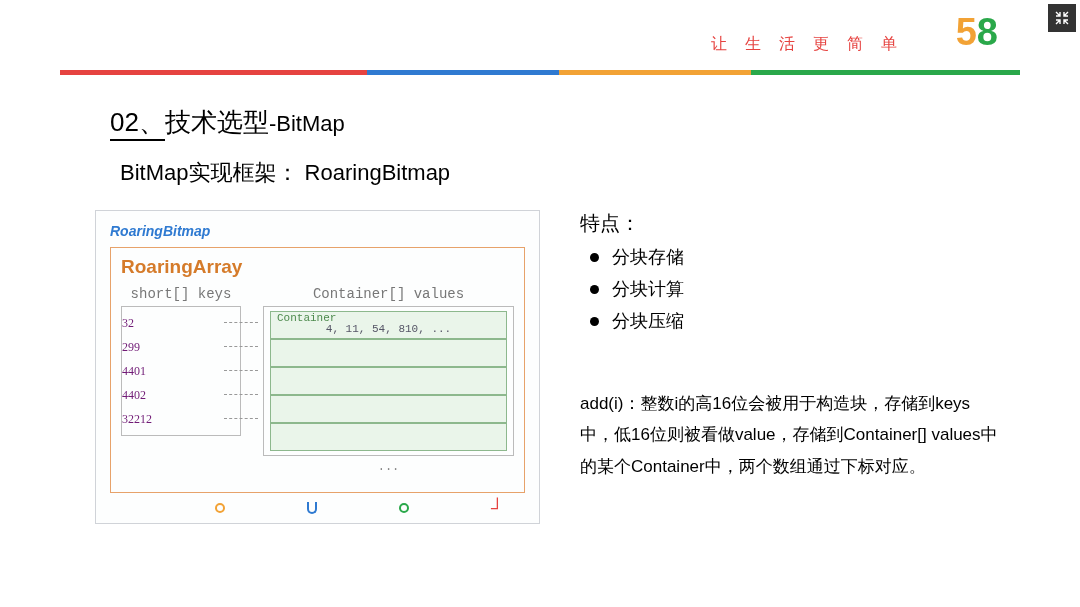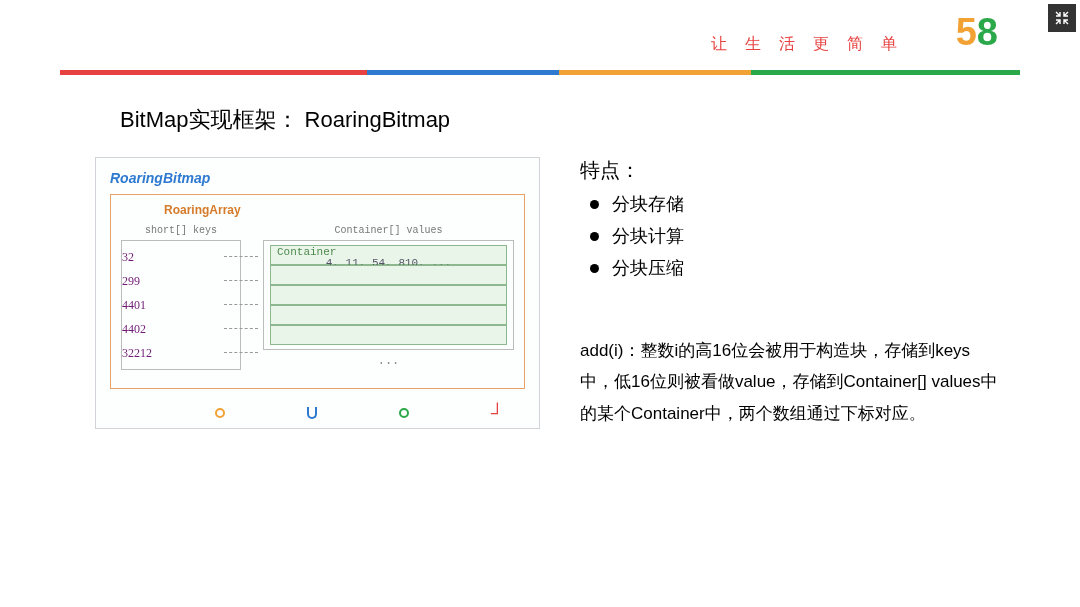--- a/index.html
+++ b/index.html
@@ -98,39 +98,38 @@
     font-family: Arial, sans-serif;
     margin-bottom: 8px;
     font-style: italic;
   }
   .ra-box {
     border: 1px solid #e7a26a;
     padding: 8px 10px 18px 10px;
   }
   .ra-title {
     color: #d57b2a;
-    font-size: 12px;
+    font-size: 19px;
     font-weight: bold;
     font-family: Arial, sans-serif;
     margin-bottom: 8px;
-    margin-left: 43px;
   }
   .cols {
     display: flex;
     gap: 22px;
   }
   .keys-col {
     width: 120px;
   }
   .values-col {
     flex: 1;
   }
   .col-label {
     font-family: "Courier New", monospace;
-    font-size: 10px;
+    font-size: 14px;
     color: #777;
     margin-bottom: 4px;
     text-align: center;
   }
   .keys-border {
     border: 1px solid #bbb;
     padding: 4px 0;
   }
   .key-cell {
     font-family: Liberation Serif, serif;
@@ -147,21 +146,21 @@
     right: -18px;
     top: 11px;
     width: 34px;
     border-top: 1px dashed #999;
   }
   .values-border {
     border: 1px solid #bbb;
     padding: 4px 6px;
   }
   .val-cell {
-    height: 20px;
+    height: 28px;
     border: 1px solid #8db88d;
     background: #eaf5ea;
     margin-bottom: 0px;
     position: relative;
     font-family: "Courier New", monospace;
     font-size: 11px;
     color: #556;
     padding: 1px 6px;
     line-height: 12px;
   }
@@ -277,20 +276,23 @@
     </div>
   </div>
 
   <div class="topbar">
     <div class="tb-seg tb-red"></div>
     <div class="tb-seg tb-blue"></div>
     <div class="tb-seg tb-orange"></div>
     <div class="tb-seg tb-green"></div>
   </div>
 
+  <div class="title-row">
+    <span class="num">02、</span><span class="main">技术选型</span><span class="sub">-BitMap</span>
+  </div>
 
   <div class="subtitle">BitMap实现框架： RoaringBitmap</div>
 
   <div class="content-row">
 
     <div class="diagram-img">
       <div class="rb-title">RoaringBitmap</div>
       <div class="ra-box">
         <div class="ra-title">RoaringArray</div>
         <div class="cols">

